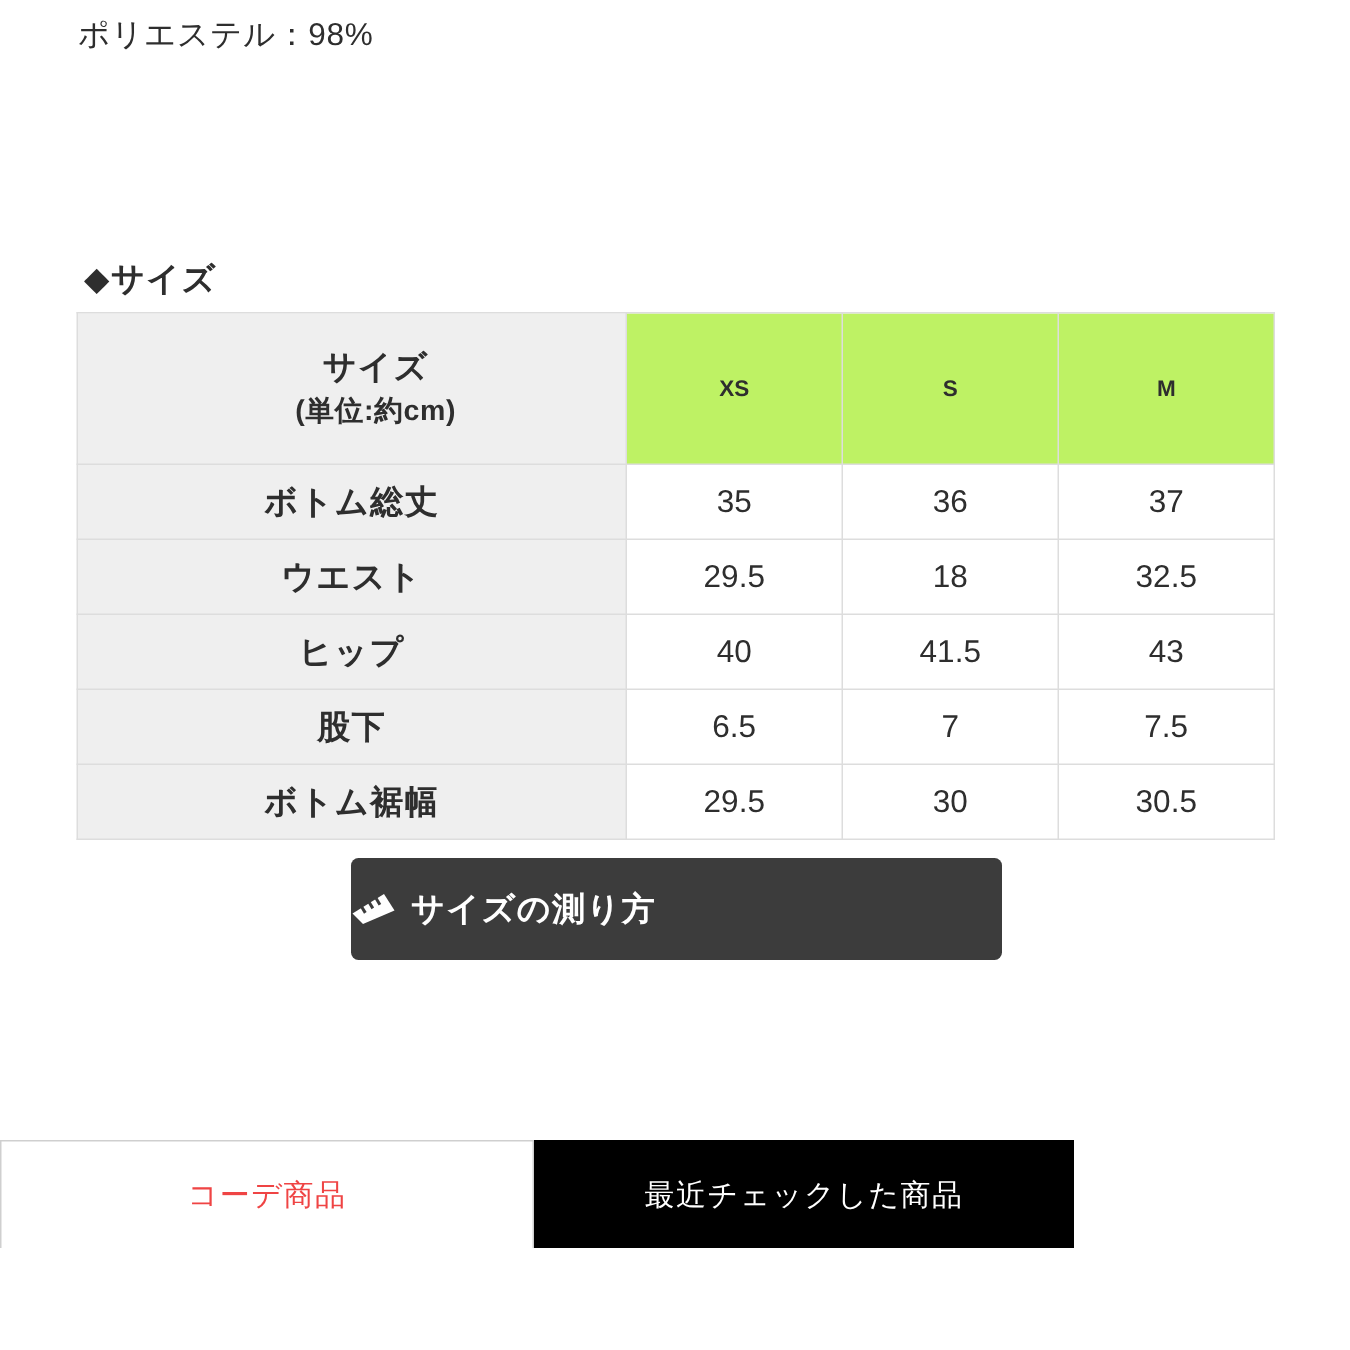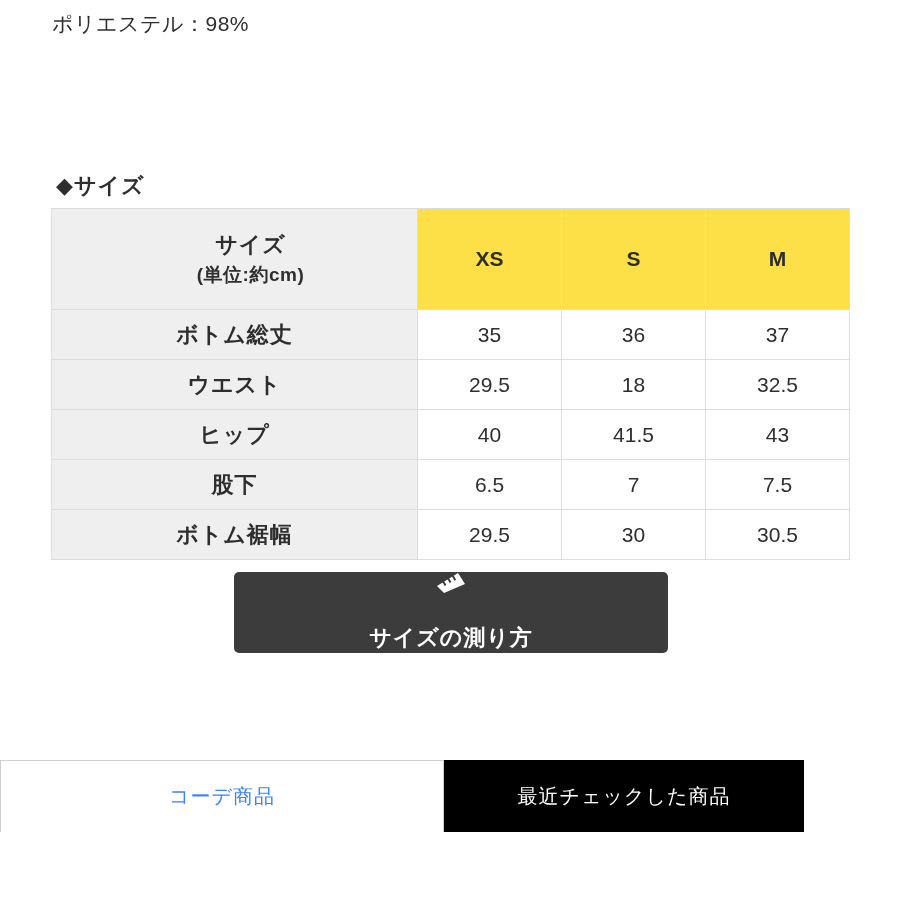--- a/index.html
+++ b/index.html
@@ -92,22 +92,22 @@
     padding-left: 32px;
   }
   .hdr-row th.label-cell .l2 {
     display: block;
     font-size: 19px;
     font-weight: bold;
     letter-spacing: 0.5px;
     padding-left: 32px;
   }
   .hdr-row th.val-head {
-    background: #fde047;
-    font-size: 21px;
+    background: #bef264;
+    font-size: 15px;
     font-weight: bold;
   }
 
   tr.data-row td {
     height: 49px;
   }
   tr.data-row td.row-label {
     background: #efefef;
     font-weight: bold;
     font-size: 22px;
@@ -117,30 +117,29 @@
     background: #ffffff;
     font-size: 21px;
   }
 
   
   .measure-btn {
     position: absolute;
     left: 234px;
     top: 572px;
     width: 434px;
-    height: 81px;
+    height: 68px;
     background: #3c3c3c;
     border-radius: 5px;
     display: flex;
     align-items: center;
-    justify-content: space-between;
+    justify-content: flex-start;
     gap: 10px;
     cursor: pointer;
     user-select: none;
-    flex-direction: column;
   }
   .measure-btn .btn-label {
     color: #ffffff;
     font-size: 22px;
     font-weight: bold;
     letter-spacing: 1px;
   }
   .measure-btn .ruler-icon {
     width: 30px;
     height: 22px;
@@ -162,26 +161,26 @@
     display: flex;
     align-items: center;
     justify-content: center;
     box-sizing: border-box;
     cursor: pointer;
     user-select: none;
     font-size: 20px;
     letter-spacing: 1px;
   }
   .tab-left {
-    width: 444px;
+    width: 356px;
     background: #ffffff;
     border-top: 1px solid #cfcfcf;
     border-left: 1px solid #cfcfcf;
     border-right: 1px solid #cfcfcf;
-    color: #3b82f6;
+    color: #ef4444;
   }
   .tab-right {
     width: 360px;
     background: #000000;
     color: #ffffff;
     font-weight: normal;
   }
 
   .bottom-rule {
     position: absolute;

